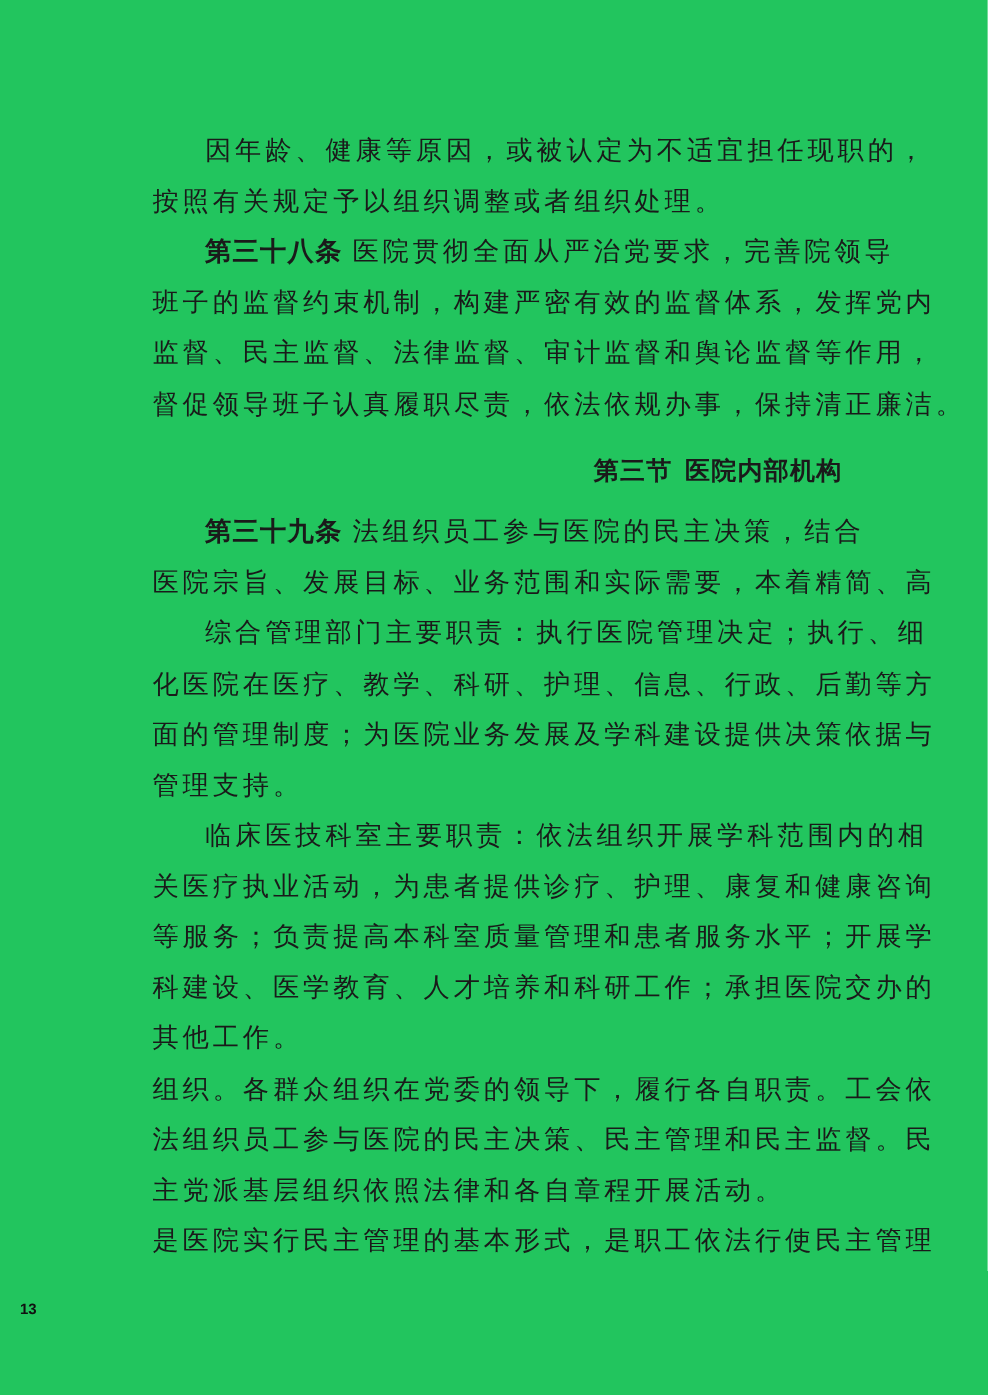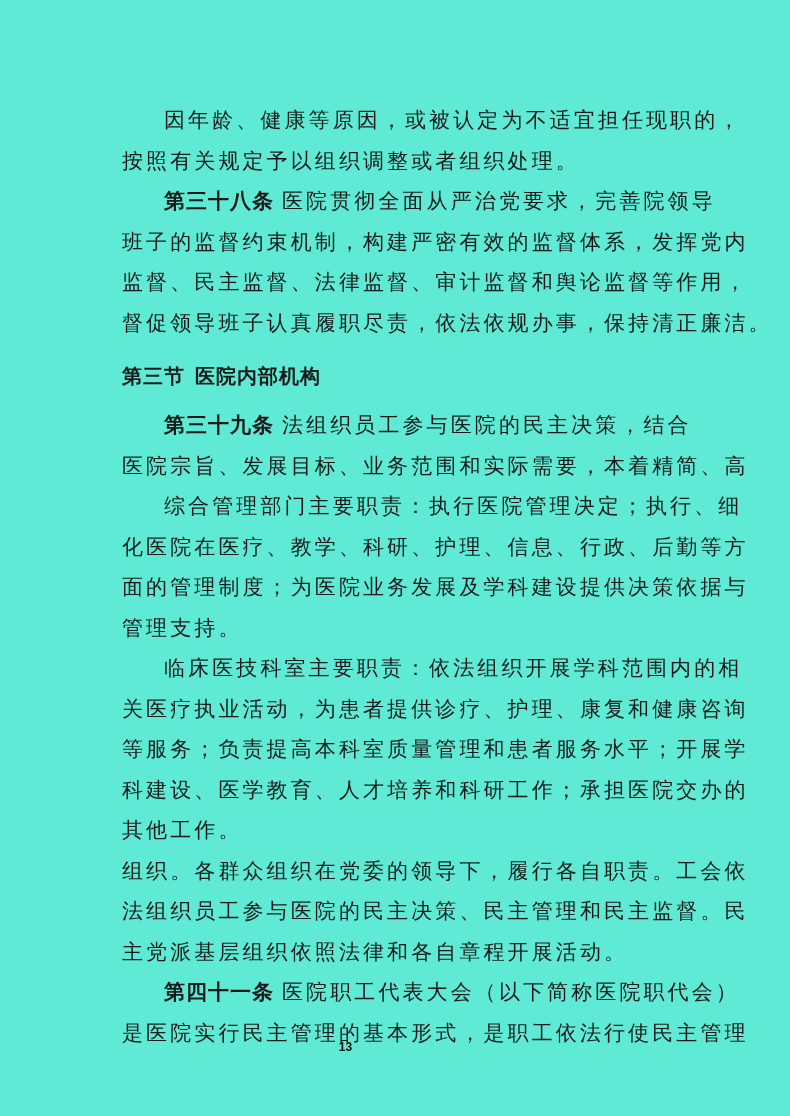--- a/index.html
+++ b/index.html
@@ -1,37 +1,37 @@
 <!DOCTYPE html>
 <html><head>
 <meta charset="utf-8">
 <style>
   html, body { margin: 0; padding: 0; background: #ffffff; }
   body { width: 790px; height: 1116px; position: relative; overflow: hidden; }
   .page {
-    position: absolute; left: 0; top: 0; width: 790px; height: 1116px; background: #5eead4;
+    position: absolute; left: 0; top: 0; width: 790px; height: 1116px; background: #22c55e;
   }
   .text-block {
     position: absolute; left: 122px; top: 100px; width: 552px;
     font-family: "DejaVu Serif", "Liberation Serif", serif;
     font-size: 21px; color: #1a1a1a;
   }
   .line {
     height: 40.5px; line-height: 40.5px; white-space: nowrap;
     letter-spacing: 3.1px; text-align: justify;
   }
   .indent { padding-left: 42px; }
   .art { font-family: "DejaVu Sans", "Liberation Sans", sans-serif; font-weight: bold; letter-spacing: 1px; margin-right: 8px; }
   .heading {
-    height: 52px; line-height: 46px; margin-top: 10px; text-align: left;
+    height: 52px; line-height: 46px; margin-top: 10px; text-align: right;
     font-family: "DejaVu Sans", "Liberation Sans", sans-serif; font-weight: bold; font-size: 20px; letter-spacing: 1px;
   }
   .heading .gap { display: inline-block; width: 10px; }
   .page-number {
-    position: absolute; top: 1040px; left: 0; width: 691px; text-align: center;
+    position: absolute; top: 1040px; left: 16px; width: 691px; text-align: left;
     font-family: "Liberation Sans", "DejaVu Sans", sans-serif; font-weight: bold; font-size: 12px; color: #111;
   }
 </style>
 </head>
 <body>
 
 <div class="page">
   <div class="text-block">
     <div id="part1">
         <div class="line indent"><span>因年龄、健康等原因，或被认定为不适宜担任现职的，</span></div>
@@ -52,18 +52,17 @@
         <div class="line"><span>面的管理制度；为医院业务发展及学科建设提供决策依据与</span></div>
         <div class="line"><span>管理支持。</span></div>
         <div class="line indent"><span>临床医技科室主要职责：依法组织开展学科范围内的相</span></div>
         <div class="line"><span>关医疗执业活动，为患者提供诊疗、护理、康复和健康咨询</span></div>
         <div class="line"><span>等服务；负责提高本科室质量管理和患者服务水平；开展学</span></div>
         <div class="line"><span>科建设、医学教育、人才培养和科研工作；承担医院交办的</span></div>
         <div class="line"><span>其他工作。</span></div>
         <div class="line"><span>组织。各群众组织在党委的领导下，履行各自职责。工会依</span></div>
         <div class="line"><span>法组织员工参与医院的民主决策、民主管理和民主监督。民</span></div>
         <div class="line"><span>主党派基层组织依照法律和各自章程开展活动。</span></div>
-        <div class="line indent"><span class="art">第四十一条</span><span>医院职工代表大会（以下简称医院职代会）</span></div>
         <div class="line"><span>是医院实行民主管理的基本形式，是职工依法行使民主管理</span></div>
       </div>
   </div>
   <div class="page-number">13</div>
 </div>
 
 </body></html>

